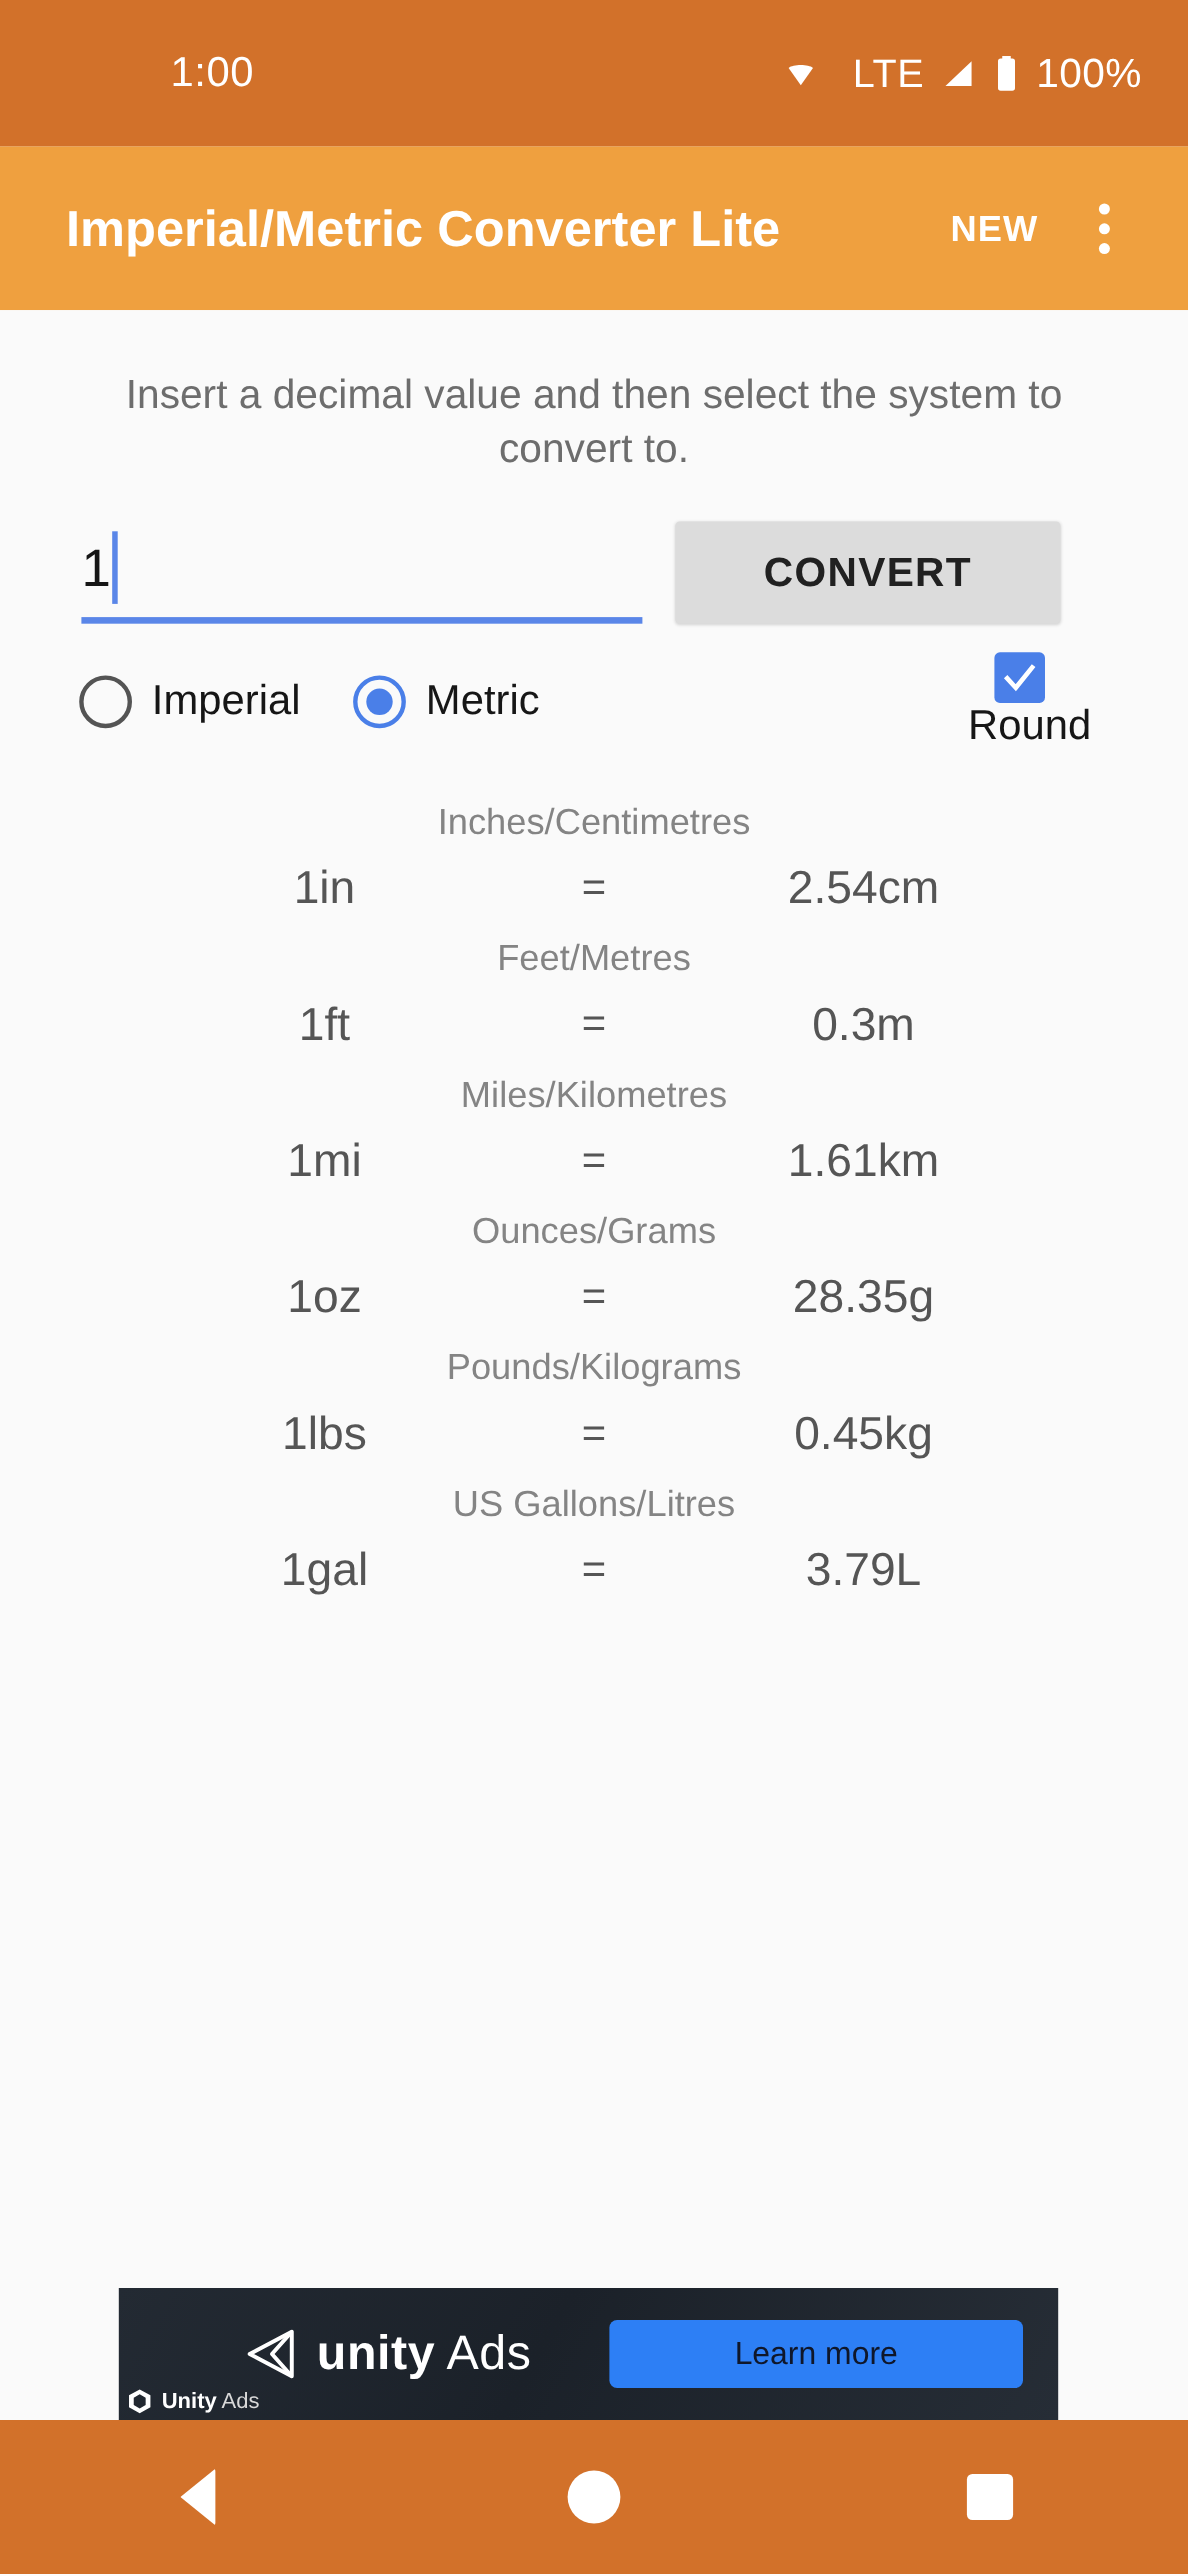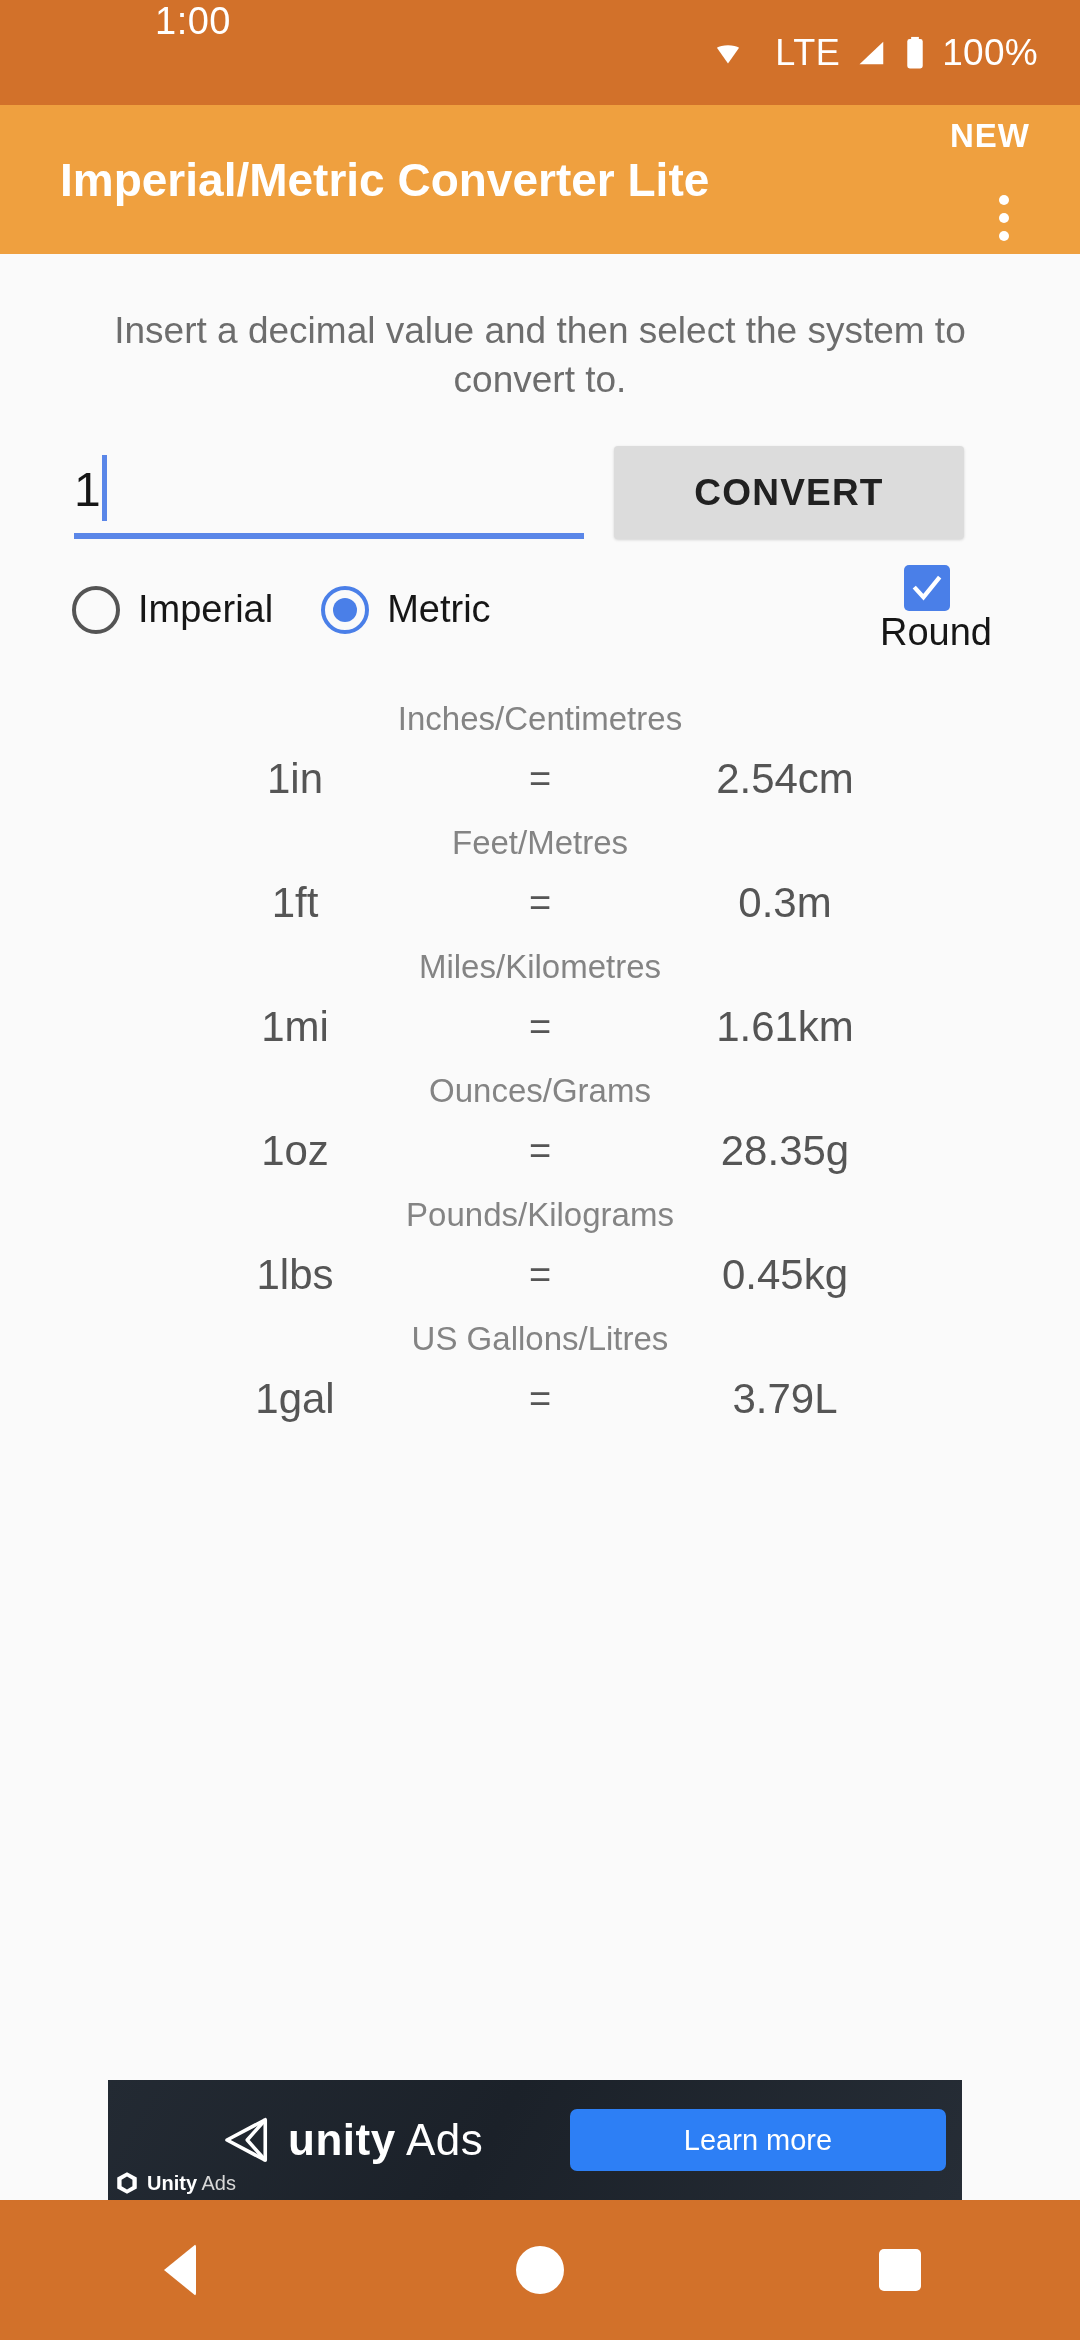--- a/index.html
+++ b/index.html
@@ -11,23 +11,23 @@
   }
   #screen {
     position:relative;
     width:1080px; height:2340px;
     display:flex; flex-direction:column;
     background:#fafafa;
   }
 
   
   .status-bar {
-    height:105px;
+    height:133px;
     background:#d2712a;
-    display:flex; 
+    display:flex; align-items:center;
     padding:0 42px 0 0;
     position:relative;
     flex:0 0 auto;
   }
   .status-time {
     color:#ffffff;
     font-size:38px;
     letter-spacing:0.5px;
     margin-left:155px;
   }
@@ -56,21 +56,21 @@
   }
   .app-title {
     color:#ffffff;
     font-size:46px;
     font-weight:bold;
     letter-spacing:0px;
     white-space:nowrap;
   }
   .app-actions {
     margin-left:auto;
-    display:flex; align-items:flex-end; gap:18px;flex-direction:column;
+    display:flex; align-items:center; gap:18px;
   }
   .action-new {
     color:#ffffff;
     font-size:33px;
     font-weight:bold;
     letter-spacing:1px;
     padding:10px 12px;
   }
   .overflow-btn {
     width:60px; height:70px;
@@ -241,25 +241,25 @@
   .ad-brand {
     color:#ffffff;
     font-size:44px;
     letter-spacing:0.5px;
     white-space:nowrap;
   }
   .ad-brand b { font-weight:bold; }
   .ad-brand span { font-weight:normal; }
   .ad-learn {
     margin-left:auto;
-    margin-right:16px;
+    margin-right:32px;
     width:376px; height:62px;
     background:#2d7ff5;
     border-radius:7px;
-    color:#ffffff;
+    color:#0f172a;
     font-size:29px;
     display:flex; align-items:center; justify-content:center;
   }
   .ad-badge {
     position:absolute;
     left:6px; bottom:4px;
     display:flex; align-items:center; gap:7px;
   }
   .ad-badge svg { width:26px; height:26px; display:block; }
   .ad-badge-text {

